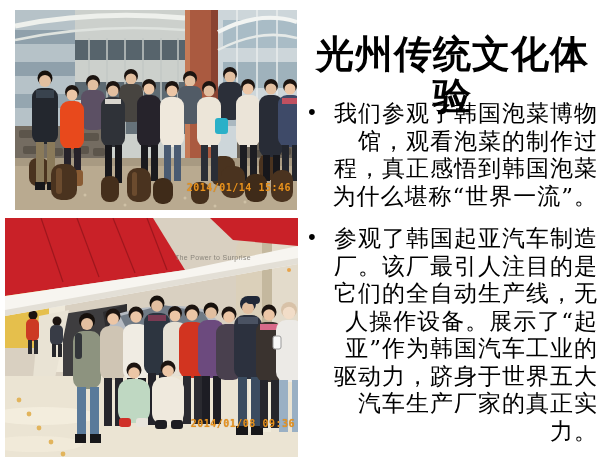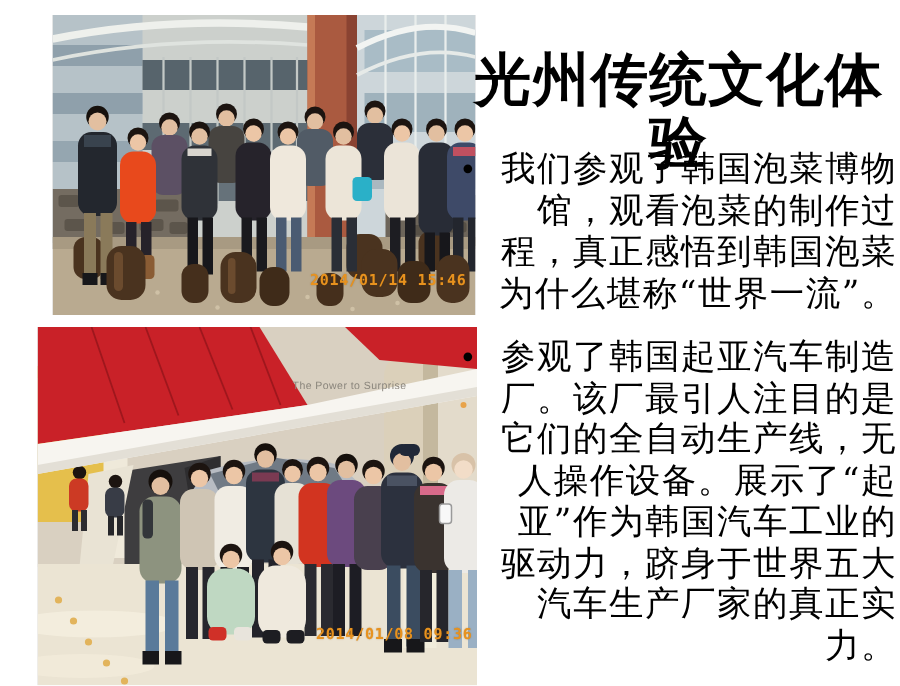--- a/index.html
+++ b/index.html
@@ -1,20 +1,20 @@
 <!DOCTYPE html>
 <html><head>
 <meta charset="utf-8">
 <style>
   html,body{margin:0;padding:0;background:#fff;}
   .slide{
     position:relative;width:600px;height:457px;background:#ffffff;overflow:hidden;
     font-family:"Liberation Sans",sans-serif;
   }
-  .photo{position:absolute;overflow:hidden;background:#ddd;margin-left:20px;}
+  .photo{position:absolute;overflow:hidden;background:#ddd;}
   .photo svg{display:block;width:100%;height:100%;}
   .photo-top{left:15px;top:10px;width:282px;height:200px;}
   .photo-bottom{left:5px;top:218px;width:293px;height:239px;}
   .timestamp{
     position:absolute;color:#e8921e;font-family:"DejaVu Sans Mono","Liberation Mono",monospace;
     font-weight:bold;font-size:10px;letter-spacing:0.5px;text-shadow:0 0 1px rgba(120,70,0,.45);
     white-space:nowrap;
   }
   .ts-top{right:6px;bottom:17px;}
   .ts-bottom{right:3px;bottom:28px;}

